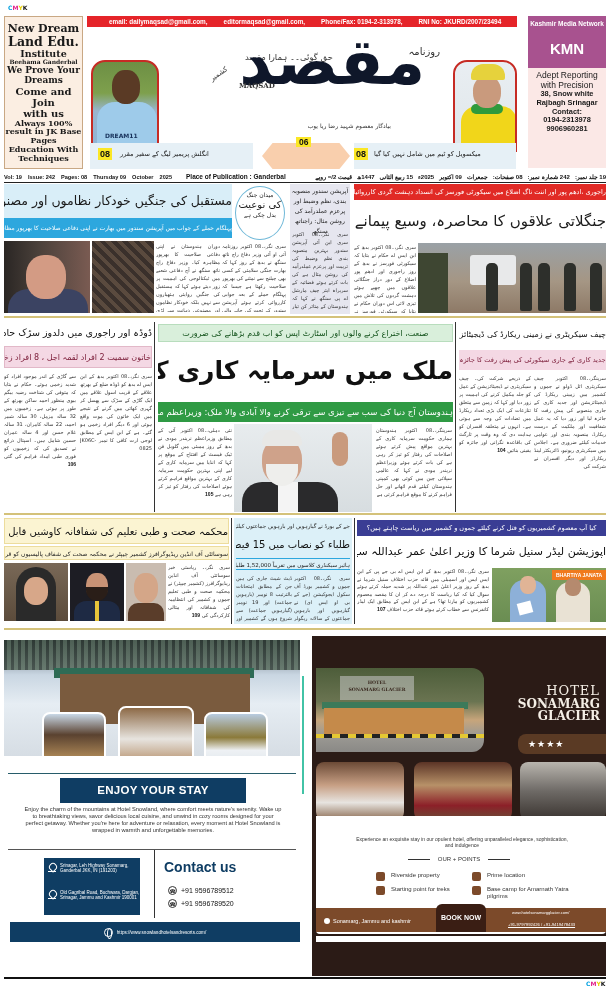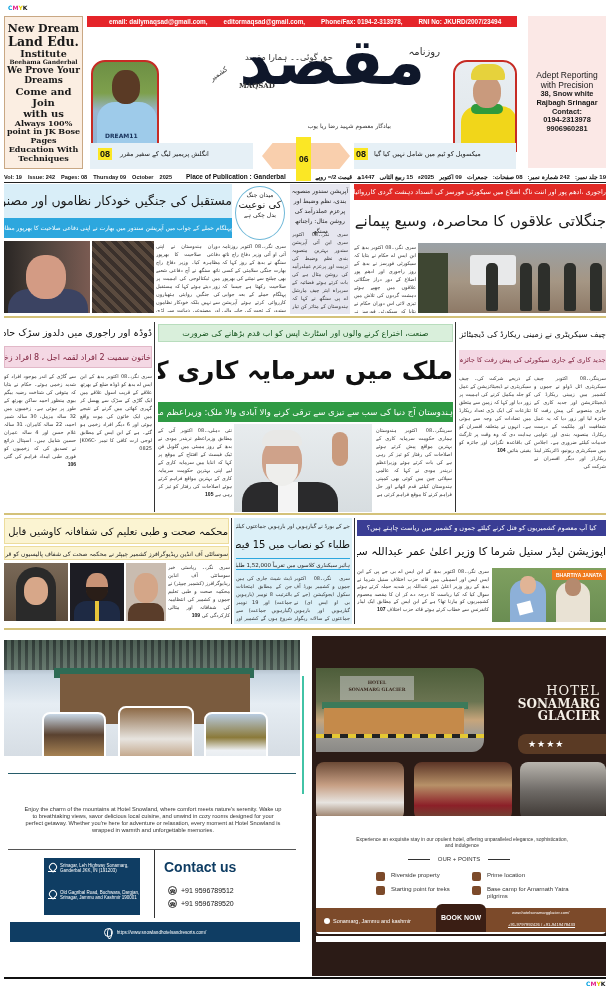--- a/index.html
+++ b/index.html
@@ -46,21 +46,21 @@
 #kmn-top .kmn{position:absolute;top:24px;left:0;width:78px;font-size:15px;font-weight:bold;font-family:"Liberation Sans",sans-serif}
 #kmn-body{position:absolute;top:54px;left:0;width:78px;text-align:center;font-family:"Liberation Sans",sans-serif;color:#1a1a1a;line-height:1.18}
 #kmn-body .a{font-size:8.5px}
 #kmn-body .b{font-size:7.4px;font-weight:bold}
 
 #teaser-left{left:90px;top:143px;width:163px;height:26px;background:#e6f0f6}
 #teaser-right{left:354px;top:143px;width:162px;height:26px;background:#e6f0f6}
 .tz-num{position:absolute;top:5px;background:#fbe725;color:#111;font-weight:bold;font-size:9px;padding:1px 2px;font-family:"Liberation Sans",sans-serif}
 .tz-txt{position:absolute;top:7px;font-size:6.5px;direction:rtl;white-space:nowrap;color:#222}
 #teaser-mid{left:262px;top:143px;width:88px;height:26px;background:#f9cfad;clip-path:polygon(12% 0,88% 0,100% 50%,88% 100%,12% 100%,0 50%)}
-#teaser-mid-num{left:296px;top:137px;background:#fbe725;font-weight:bold;font-size:8.5px;padding:17px 3px;font-family:"Liberation Sans",sans-serif}
+#teaser-mid-num{left:296px;top:137px;background:#fbe725;font-weight:bold;font-size:8.5px;padding:0 3px;font-family:"Liberation Sans",sans-serif}
 
 #dateline{left:4px;top:171px;width:602px;height:11px;font-size:5.6px;font-family:"Liberation Sans",sans-serif;font-weight:bold;display:flex;align-items:center;white-space:nowrap}
 #dateline .en{display:flex;gap:6px}
 #dateline .pop{margin-left:14px;font-size:6.5px}
 #dateline .ur{margin-left:auto;direction:rtl;display:flex;gap:5px;font-size:6px}
 #rule-top{left:4px;top:182px;width:602px;height:1px;background:#222}
 
 
 .hl-bar{position:absolute;direction:rtl;text-align:center;white-space:nowrap;overflow:hidden}
 .col-text{position:absolute;direction:rtl;font-size:5px;line-height:8px;color:#333;overflow:hidden;text-align:justify}
@@ -232,21 +232,21 @@
 <div class="abs" id="edu-box">
   <div class="l1">New Dream</div>
   <div class="l2">Land Edu.</div>
   <div class="l3">Institute</div>
   <div class="l4">Beehama Ganderbal</div>
   <div class="l5">We Prove Your</div>
   <div class="l5">Dreams</div>
   <div class="l6">Come  and Join</div>
   <div class="l6">with us</div>
   <div class="l7">Always 100%</div>
-  <div class="l7">point in JK Bose</div>
+  <div class="l7">result in JK Base</div>
   <div class="l7">Pages</div>
   <div class="l7">Education With</div>
   <div class="l7">Techniques</div>
 </div>
 
 <div class="abs" id="contact-bar">
   <span>email: dailymaqsad@gmail.com,</span>
   <span>editormaqsad@gmail.com,</span>
   <span>Phone/Fax: 0194-2-313978,</span>
   <span>RNI No: JKURD/2007/23494</span>
@@ -268,20 +268,24 @@
 </div>
 
 <div class="abs" id="player-right">
   <div class="shirt"></div>
   <div class="collar"></div>
   <div class="head"></div>
   <div class="cap"></div>
 </div>
 
 <div class="abs" id="kmn-box">
+  <div id="kmn-top">
+    <div class="net">Kashmir Media Network</div>
+    <div class="kmn">KMN</div>
+  </div>
   <div id="kmn-body">
     <div class="a">Adept Reporting</div>
     <div class="a">with Precision</div>
     <div class="b">38, Snow white</div>
     <div class="b">Rajbagh Srinagar</div>
     <div class="b">Contact:</div>
     <div class="b">0194-2313978</div>
     <div class="b">9906960281</div>
   </div>
 </div>
@@ -427,20 +431,21 @@
 <div class="abs" id="ad-snow">
   <div id="snow-photo">
     <div id="snow-trees"></div>
     <div id="snow-roof"></div>
     <div id="snow-bld"></div>
     <div class="snow-thumb" id="snow-t1"></div>
     <div class="snow-thumb" id="snow-t2"></div>
     <div class="snow-thumb" id="snow-t3"></div>
   </div>
   <div id="snow-line"></div>
+  <div id="snow-enjoy">ENJOY YOUR STAY</div>
   <div id="snow-desc">Enjoy the charm of the mountains at Hotel Snowland, where comfort meets nature's serenity. Wake up to breathtaking views, savor delicious local cuisine, and unwind in cozy rooms designed for your perfect getaway. Whether you're here for adventure or relaxation, every moment at Hotel Snowland is wrapped in warmth and unforgettable memories.</div>
   <div id="snow-line2"></div>
   <div id="snow-vline"></div>
   <div id="snow-addr">
     <div class="addr-item" style="top:5px">
       <span class="pin"></span>
       <span>Srinagar, Leh Highway Sonamarg, Ganderbal JKK, IN (191203)</span>
     </div>
     <div class="addr-item" style="top:32px">
       <span class="pin"></span>

